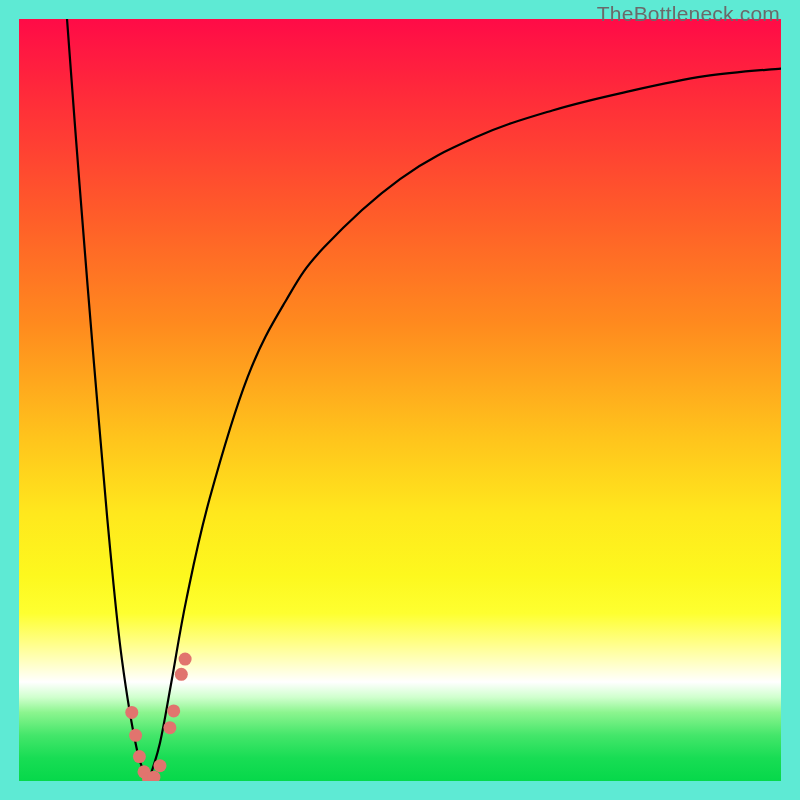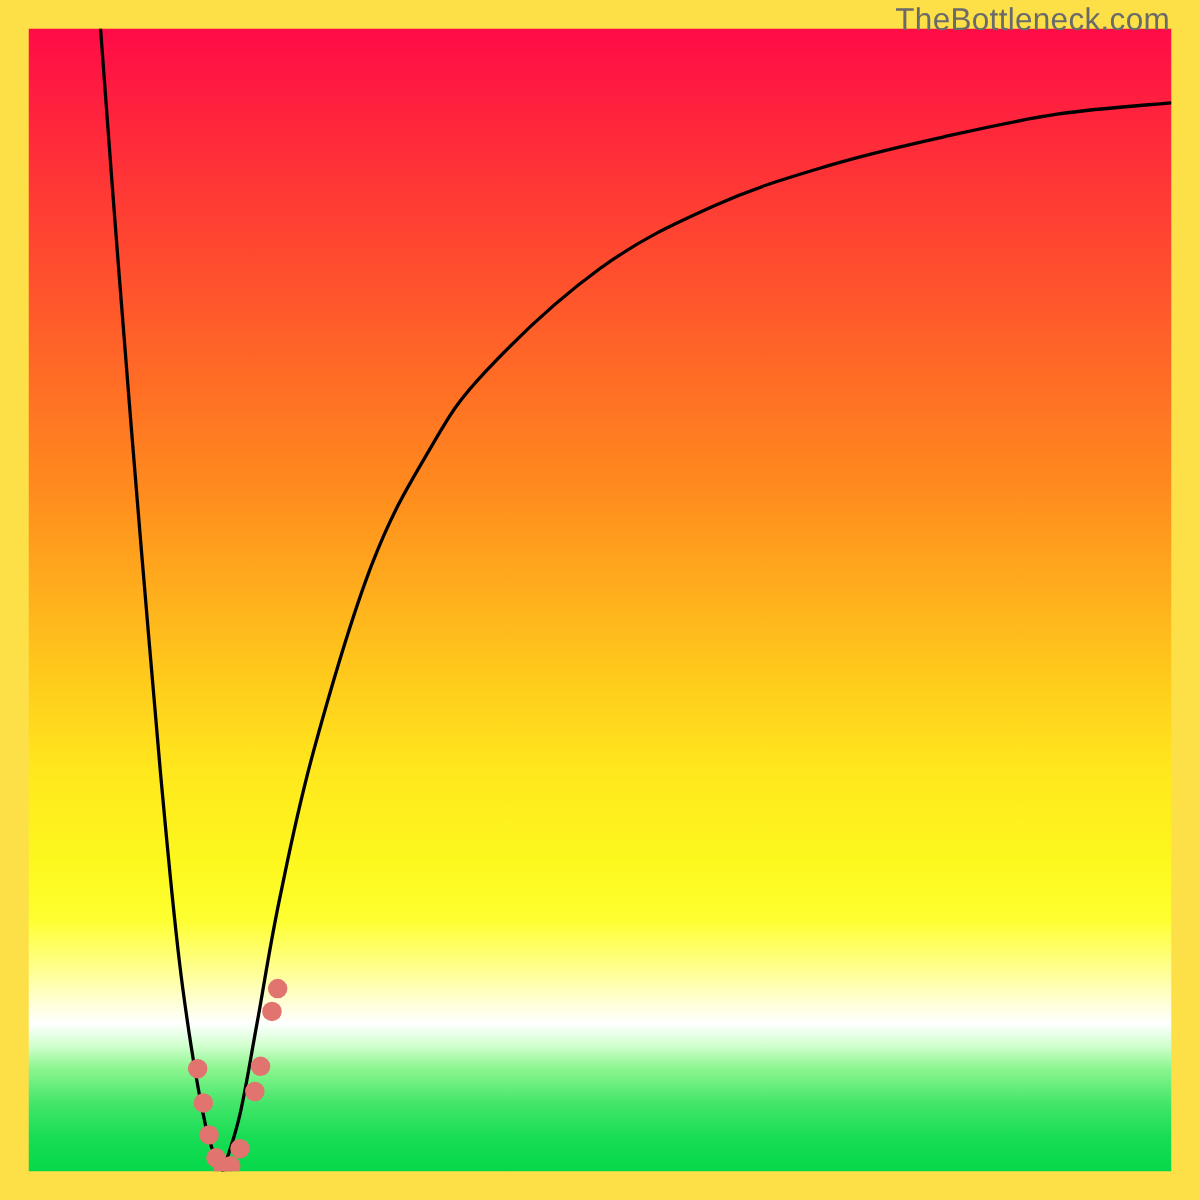--- a/index.html
+++ b/index.html
@@ -9,21 +9,21 @@
     height: 800px;
     overflow: hidden;
     background: #000;
     font-family: Arial, Helvetica, sans-serif;
   }
   .frame {
     position: absolute;
     top: 0; left: 0;
     width: 800px;
     height: 800px;
-    background: #fde047;
+    background: #5eead4;
   }
   .plot {
     position: absolute;
     top: 19px;
     left: 19px;
     width: 762px;
     height: 762px;
     overflow: hidden;
   }
   .gradient {

